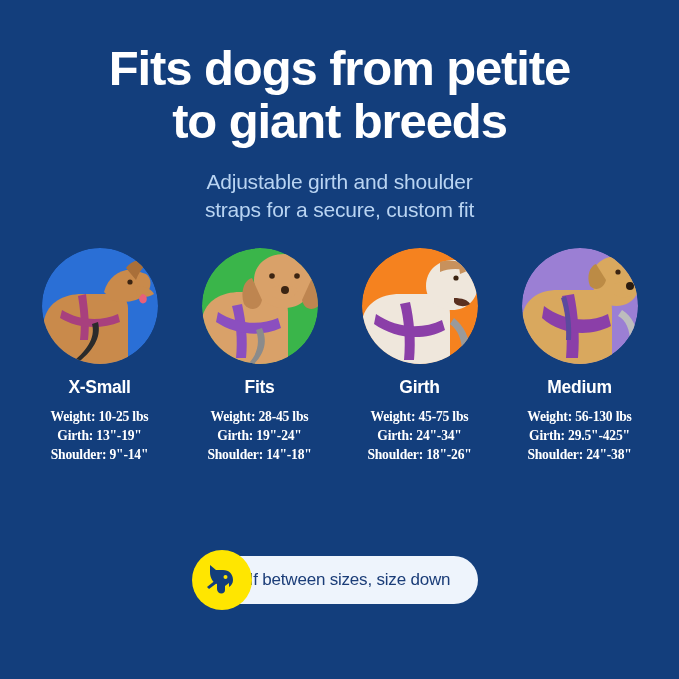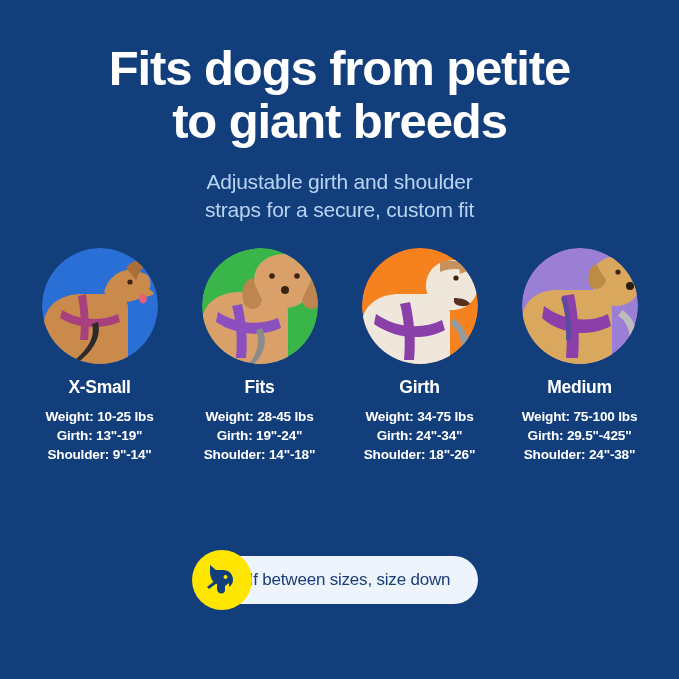--- a/index.html
+++ b/index.html
@@ -90,20 +90,21 @@
 
   .spec-list {
     margin-top: 9px;
     text-align: center;
     color: #FFFFFF;
     font-size: 13.6px;
     line-height: 1.42;
     font-weight: bold;
     letter-spacing: -0.2px;
     white-space: nowrap;
+    font-family: Liberation Serif, serif;
   }
 
   
   .pill-wrap {
     position: absolute;
     left: 0;
     top: 556px;
     width: 679px;
     display: flex;
     justify-content: center;
@@ -216,21 +217,21 @@
             <path fill="#5A3020" d="M92 50 C100 50 106 52 108 56 C102 60 94 58 92 54 Z"></path>
             <circle cx="94" cy="30" r="2.6" fill="#3B2412"></circle>
             <path d="M48 54 C52 72 54 92 52 112 L42 112 C44 92 42 70 38 56 Z" fill="#8B3FA8"></path>
             <path d="M14 66 C34 80 60 82 80 72 L83 82 C60 94 32 90 12 76 Z" fill="#8B3FA8"></path>
             <path fill="#9A9A9A" d="M92 70 C102 78 108 90 108 104 L100 104 C100 92 96 82 88 76 Z"></path>
           </g>
         </svg>
       </div>
       <div class="size-name">Girth</div>
       <div class="spec-list">
-        <div>Weight: 34-75 lbs</div>
+        <div>Weight: 45-75 lbs</div>
         <div>Girth: 24"-34"</div>
         <div>Shoulder: 18"-26"</div>
       </div>
     </div>
 
     <div class="size-card">
       <div class="photo-circle">
         <svg viewBox="0 0 116 116" xmlns="http://www.w3.org/2000/svg">
           <circle cx="58" cy="58" r="58" fill="#9B7FD4"></circle>
           <g>
@@ -242,21 +243,21 @@
             <circle cx="96" cy="24" r="2.6" fill="#3B2412"></circle>
             <path d="M52 46 C56 66 58 88 56 110 L44 110 C46 88 44 64 40 48 Z" fill="#8B3FA8"></path>
             <path d="M22 58 C40 72 66 76 86 66 L89 78 C66 90 38 86 20 70 Z" fill="#8B3FA8"></path>
             <path fill="#5B4A9E" d="M44 48 C48 62 50 78 49 92 L44 92 C45 78 43 62 39 50 Z"></path>
             <path fill="#BDBDBD" d="M100 62 C110 68 116 80 116 94 L108 94 C108 82 104 72 96 68 Z"></path>
           </g>
         </svg>
       </div>
       <div class="size-name">Medium</div>
       <div class="spec-list">
-        <div>Weight: 75-100 lbs</div>
+        <div>Weight: 56-130 lbs</div>
         <div>Girth: 29.5"-425"</div>
         <div>Shoulder: 24"-38"</div>
       </div>
     </div>
 
   </div>
 
   <div class="pill-wrap">
     <div class="pill">
       <div class="pill-icon">

